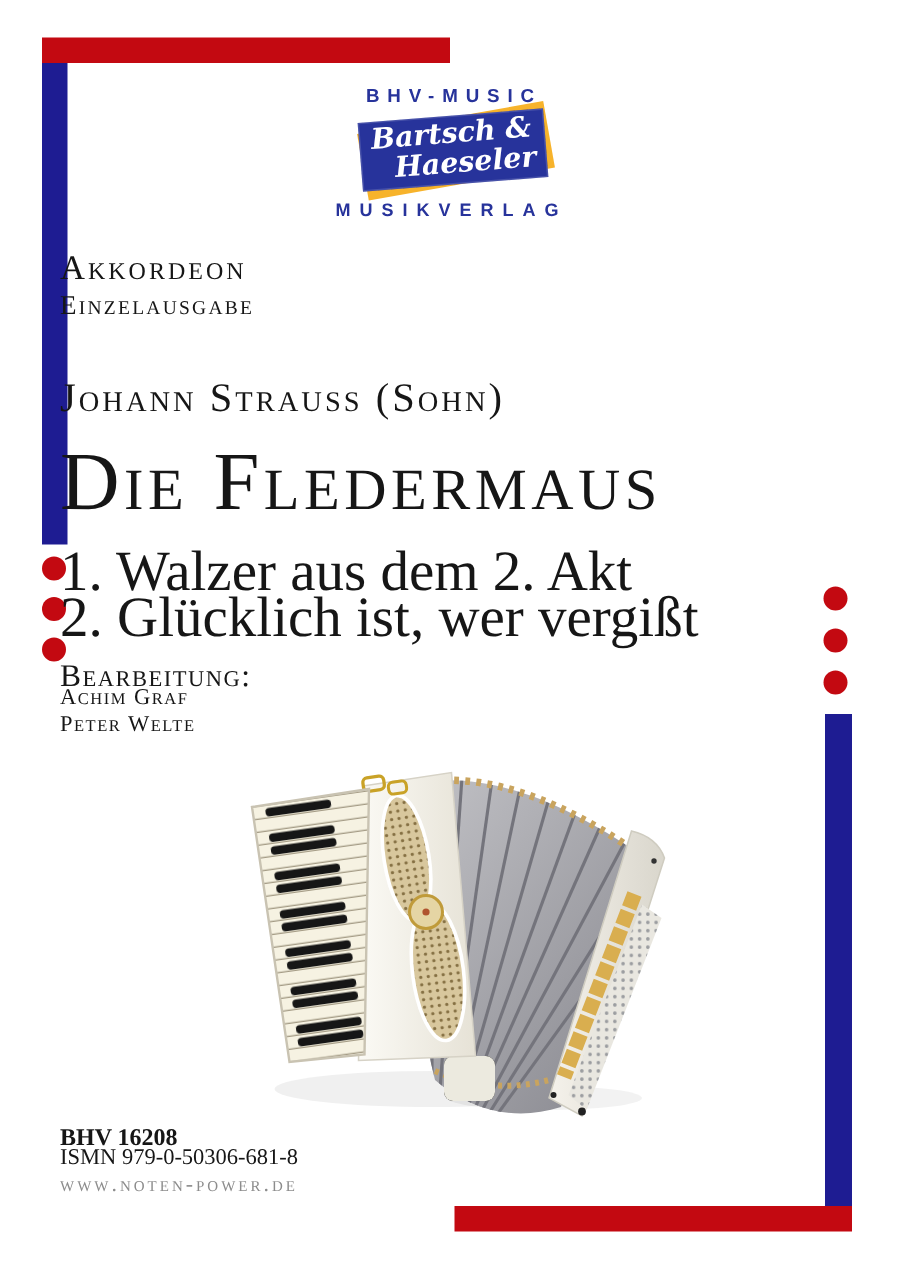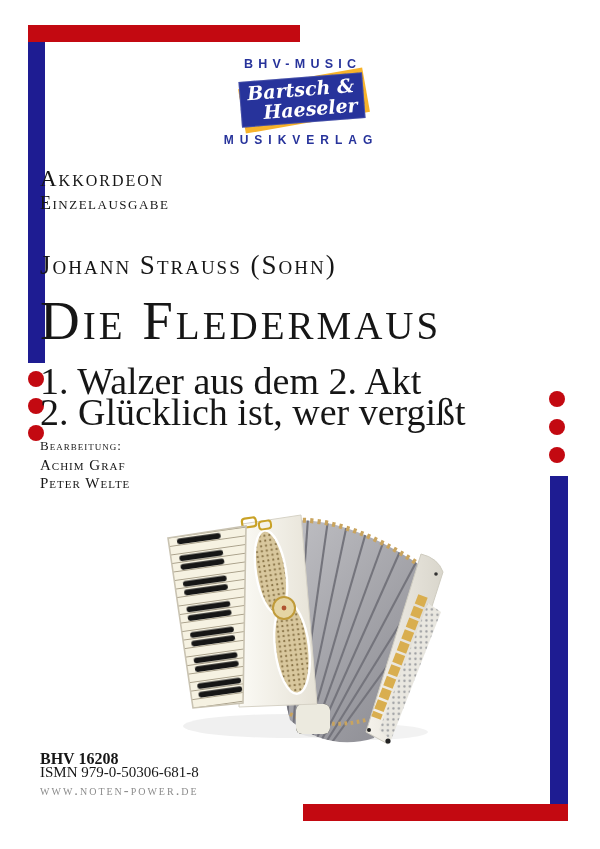--- a/index.html
+++ b/index.html
@@ -40,21 +40,21 @@
 
   
   .cline{position:absolute;left:0;width:548px;white-space:nowrap;padding-left:40px;}
   .sc{font-variant:small-caps;}
   .t-instrument{top:166px;font-size:23px;letter-spacing:2px;}
   .t-edition{top:193px;font-size:18px;letter-spacing:1.5px;}
   .t-composer{top:250px;font-size:27px;letter-spacing:2px;}
   .t-title{top:289px;font-size:55px;letter-spacing:3px;}
   .t-mov{font-size:38px;}
   .t-mov1{top:359px;} .t-mov2{top:390px;}
-  .t-bearb{top:438px;font-size:13px;letter-spacing:1px;}
+  .t-bearb{top:438px;font-size:21px;letter-spacing:1px;}
   .t-arr1{top:457px;font-size:15px;letter-spacing:1px;}
   .t-arr2{top:475px;font-size:15px;letter-spacing:1px;}
 
   
   .t-cat{top:750px;font-size:16px;font-weight:bold;}
   .t-ismn{top:764px;font-size:15px;font-weight:normal;}
   .t-web{top:782px;font-size:14.5px;color:var(--muted);letter-spacing:2px;}
 
   
   .accordion{position:absolute;left:138px;top:508px;width:330px;height:240px;}

